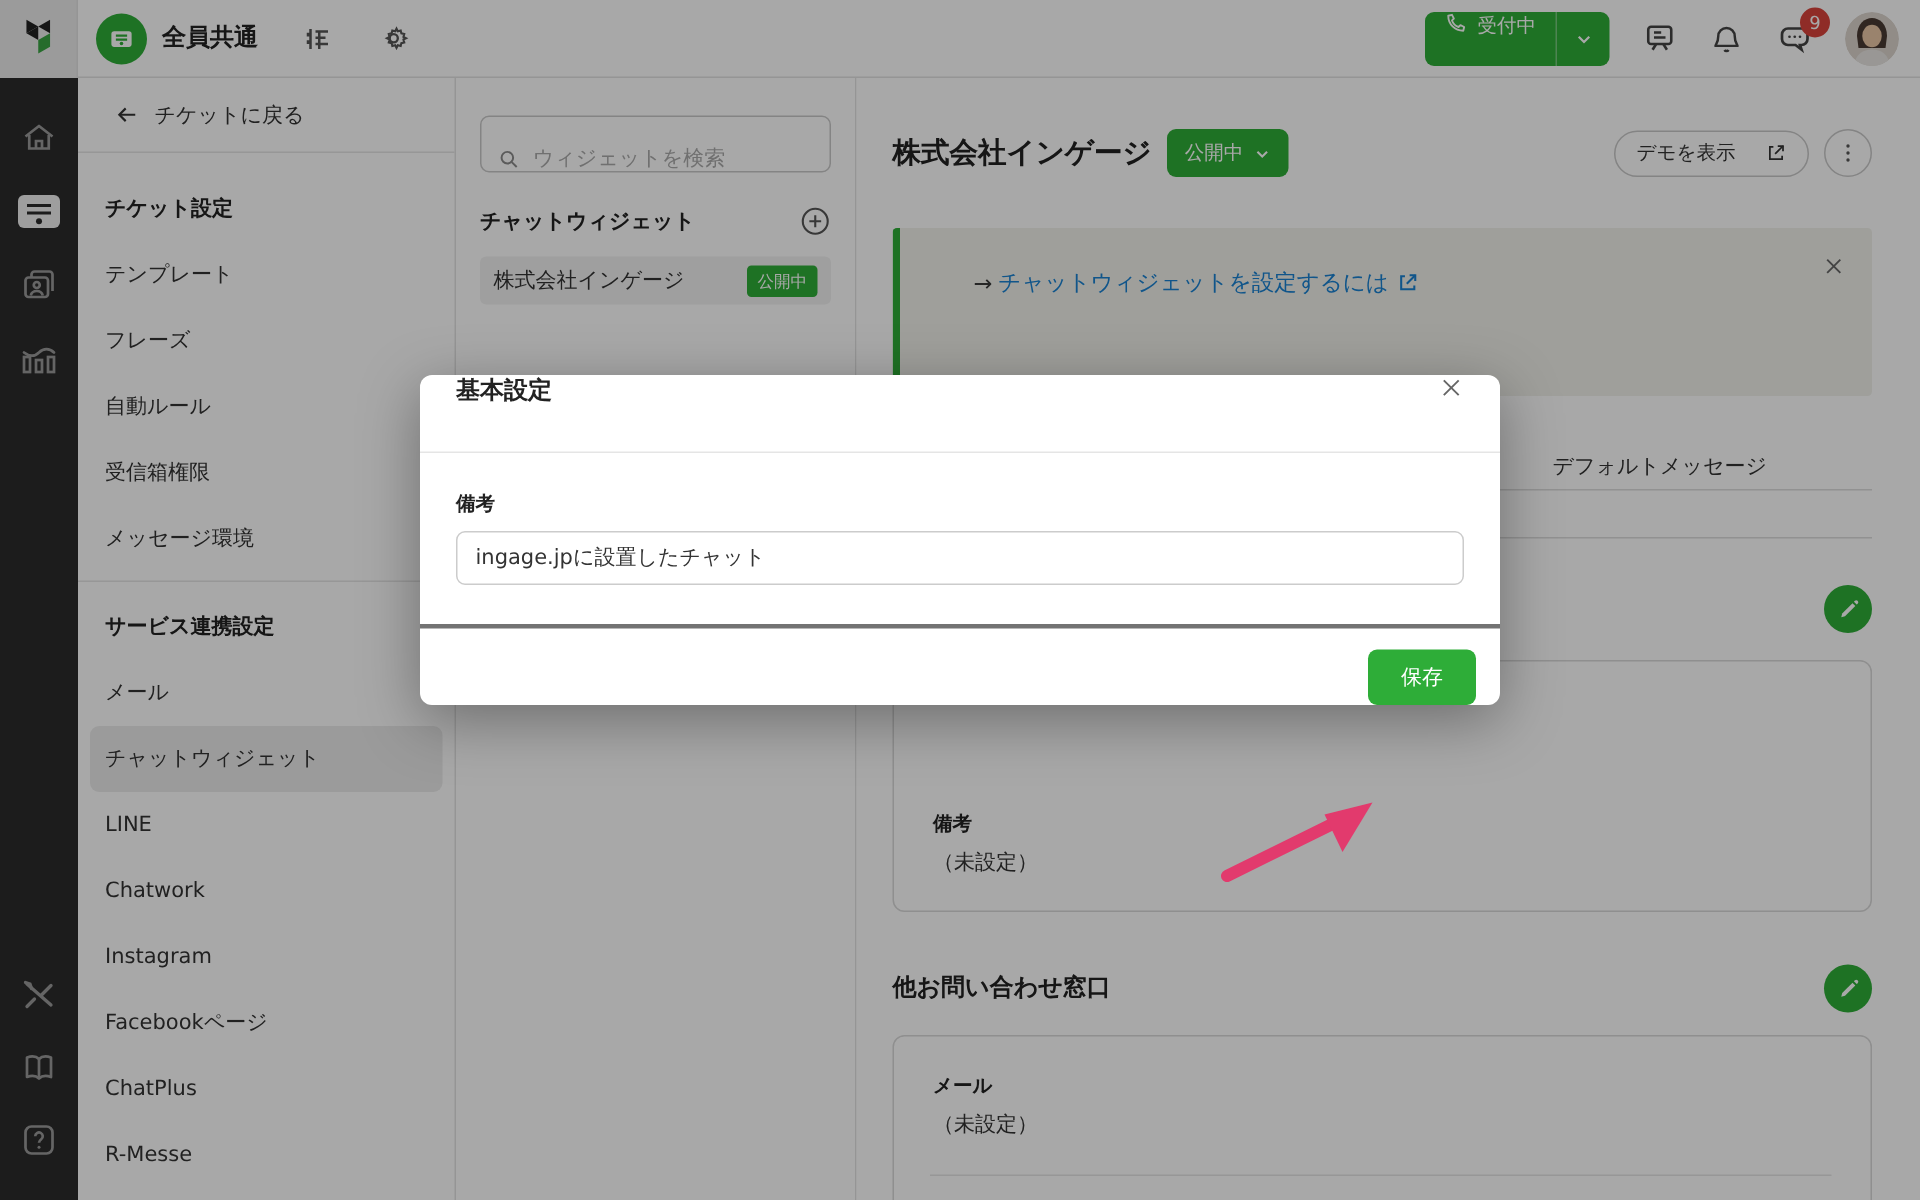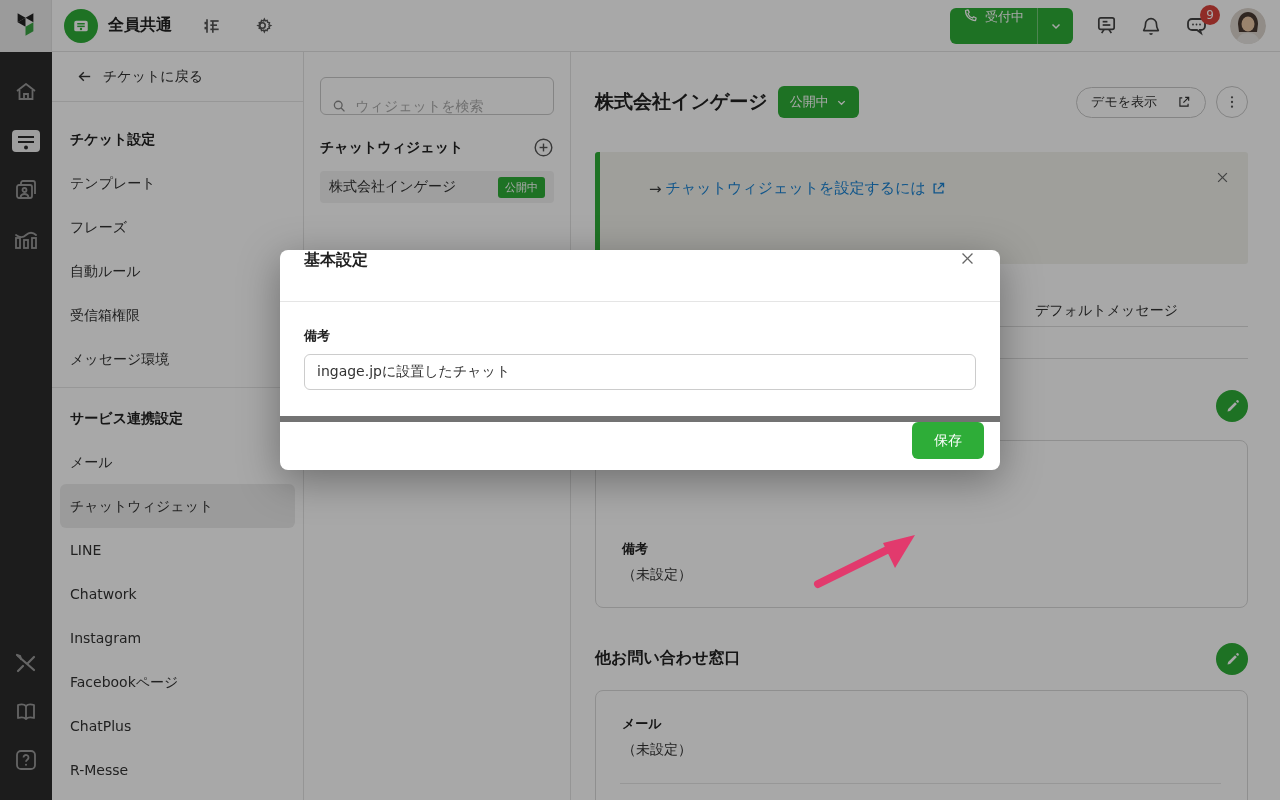--- a/index.html
+++ b/index.html
@@ -108,21 +108,21 @@
   .modal { position:absolute; top:250px; left:280px; width:720px; background:#fff; border-radius:8px;
            box-shadow:0 10px 40px rgba(0,0,0,.35); z-index:20; }
   .modal-header { height:52px; display:flex; justify-content:space-between;
                   padding:0 24px; border-bottom:1px solid #e5e5e5; }
   .modal-title { font-size:16px; font-weight:bold; color:#222; }
   .modal-close { color:#666; cursor:pointer; display:flex; background:none; border:none; }
   .modal-body { padding:4px 24px 26px; }
   .m-label { display:block; font-size:13px; font-weight:bold; color:#222; margin-top:24px; }
   .m-input { display:block; width:100%; height:36px; border:1px solid #ccc; border-radius:6px;
              margin-top:9px; padding:0 12px; font-size:14px; color:#333; font-family:inherit; outline:none; }
-  .modal-footer { height:54px; border-top:6px solid #737373; display:flex; align-items:flex-start;
+  .modal-footer { height:54px; border-top:3px solid #737373; display:flex; align-items:flex-end;
                   justify-content:flex-end; padding-right:16px; }
   .save-btn { width:72px; height:37px; background:#2ead38; color:#fff; border:none; border-radius:6px;
               font-size:14px; cursor:pointer; font-family:inherit; }
 
   .anno-arrow { position:absolute; top:522px; left:798px; z-index:30; pointer-events:none; }
 </style>
 </head>
 <body>
 
 <div class="app">

